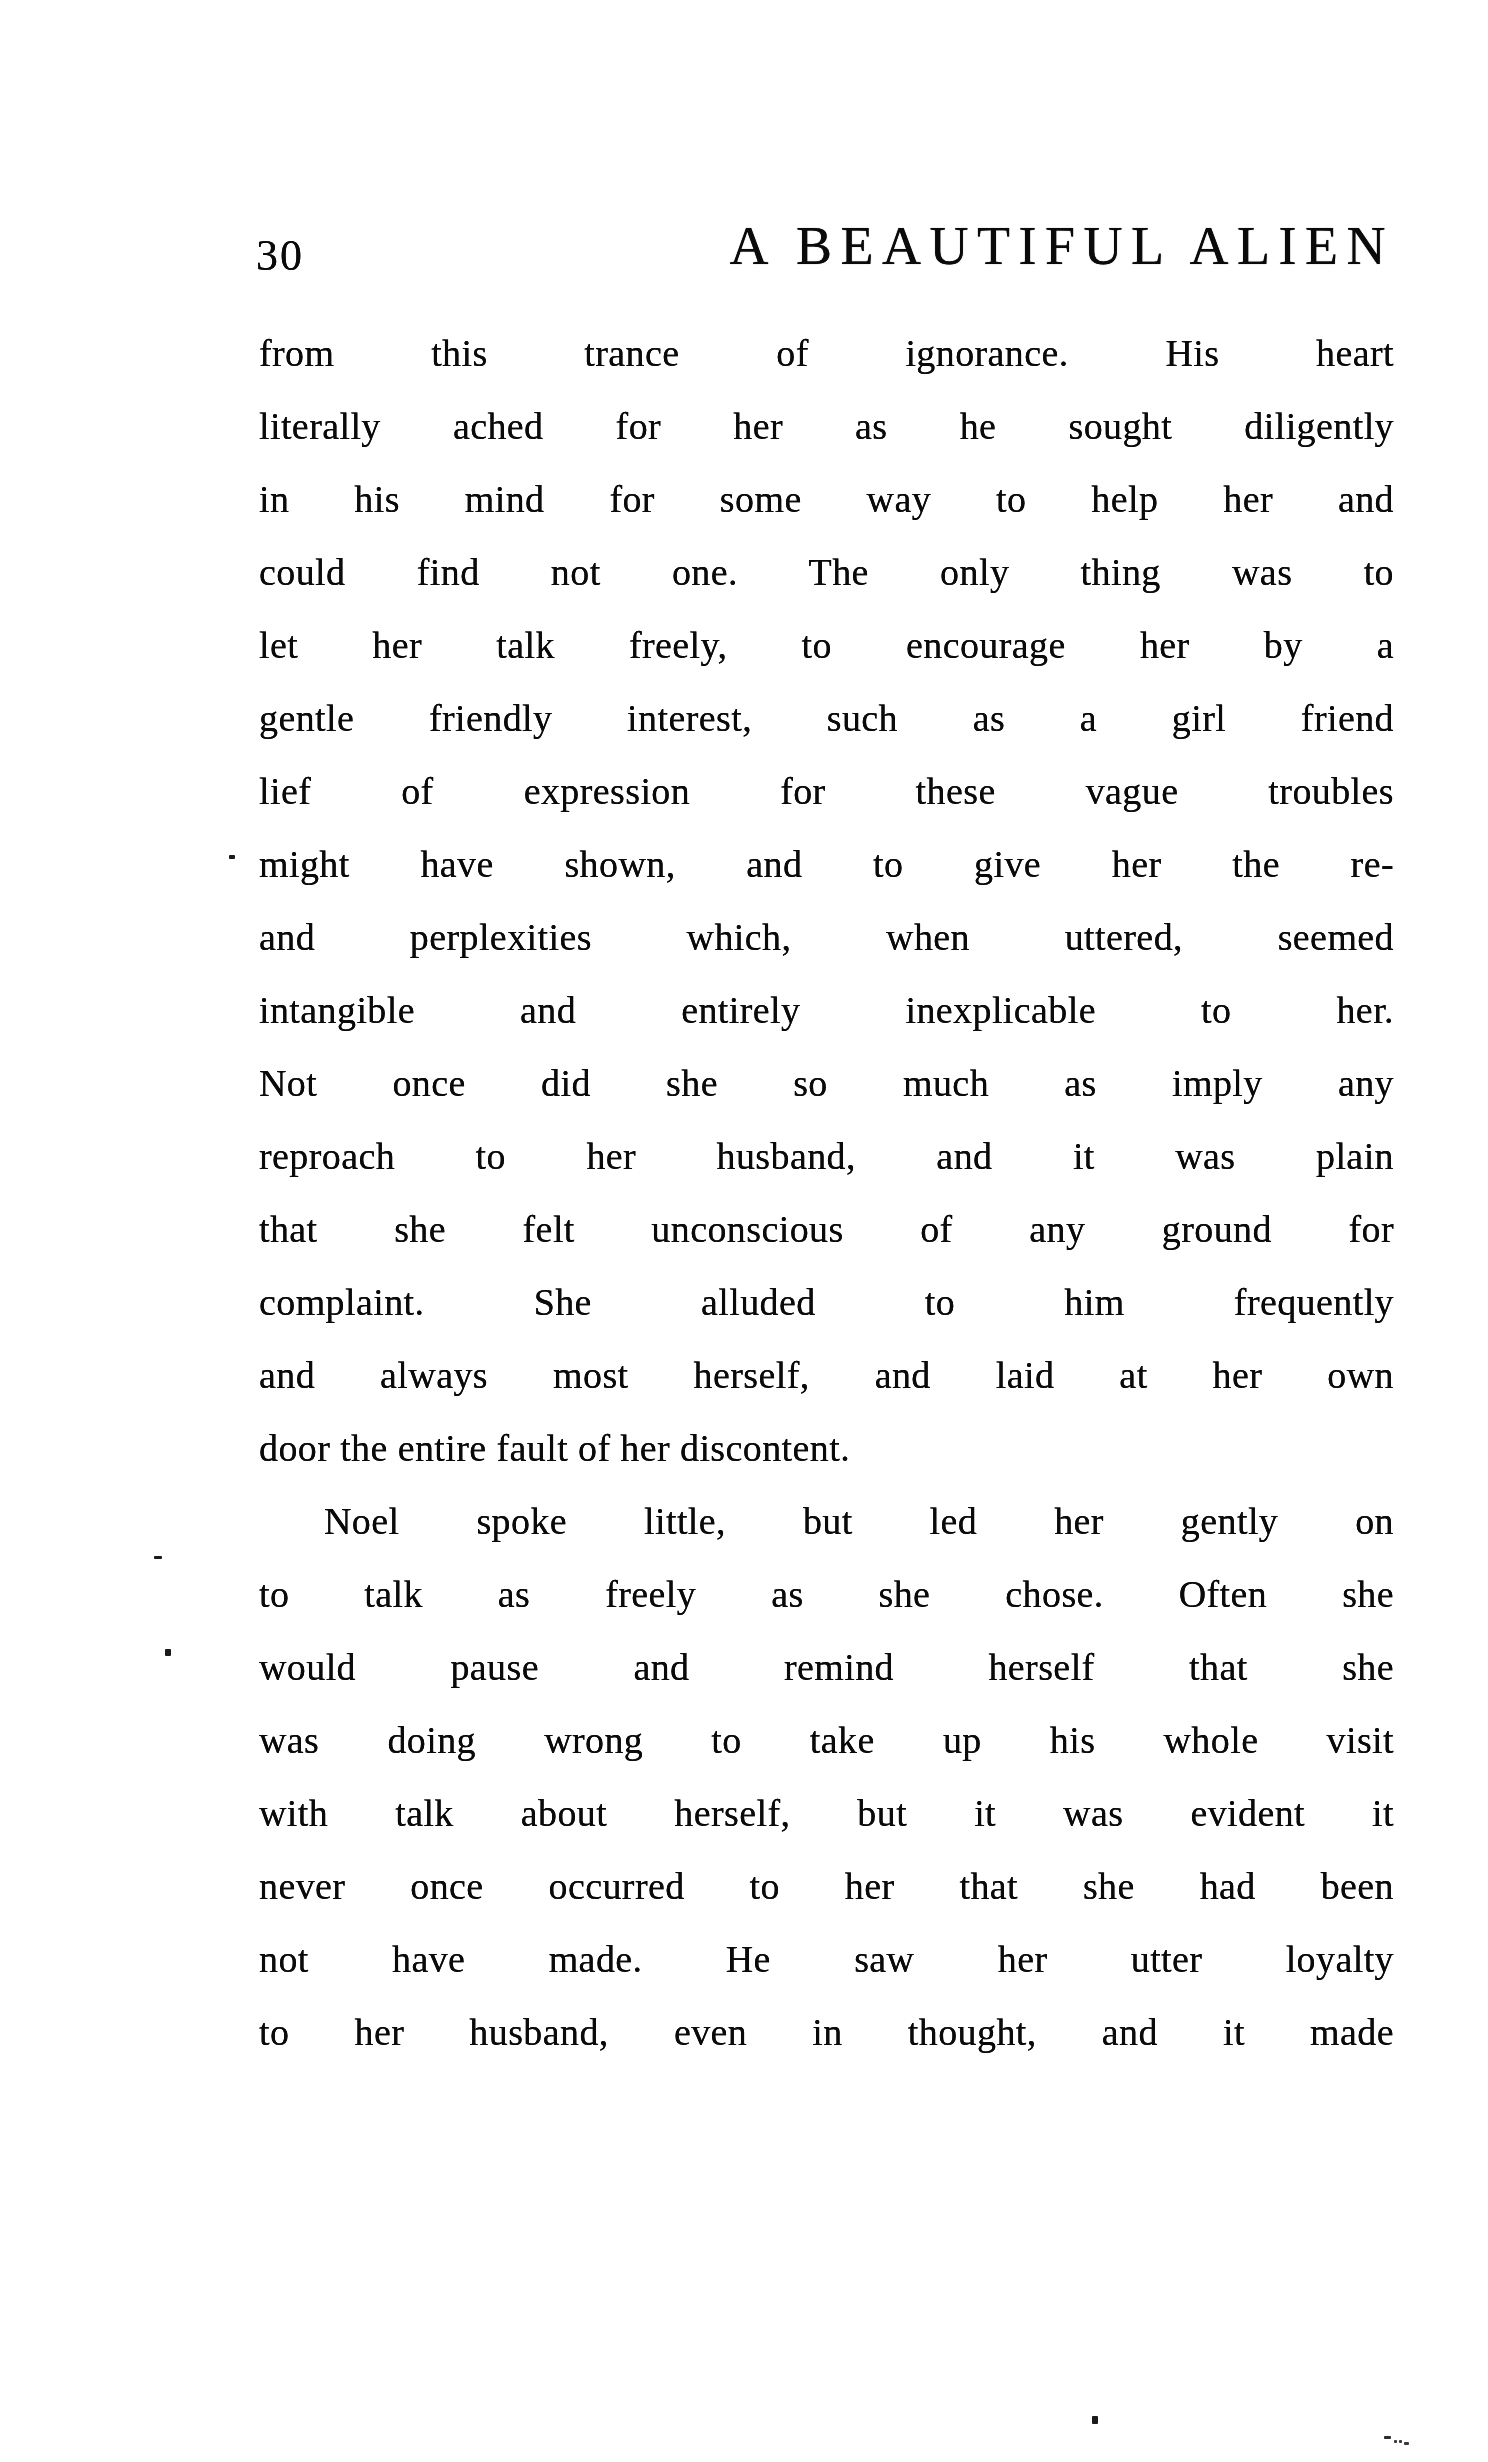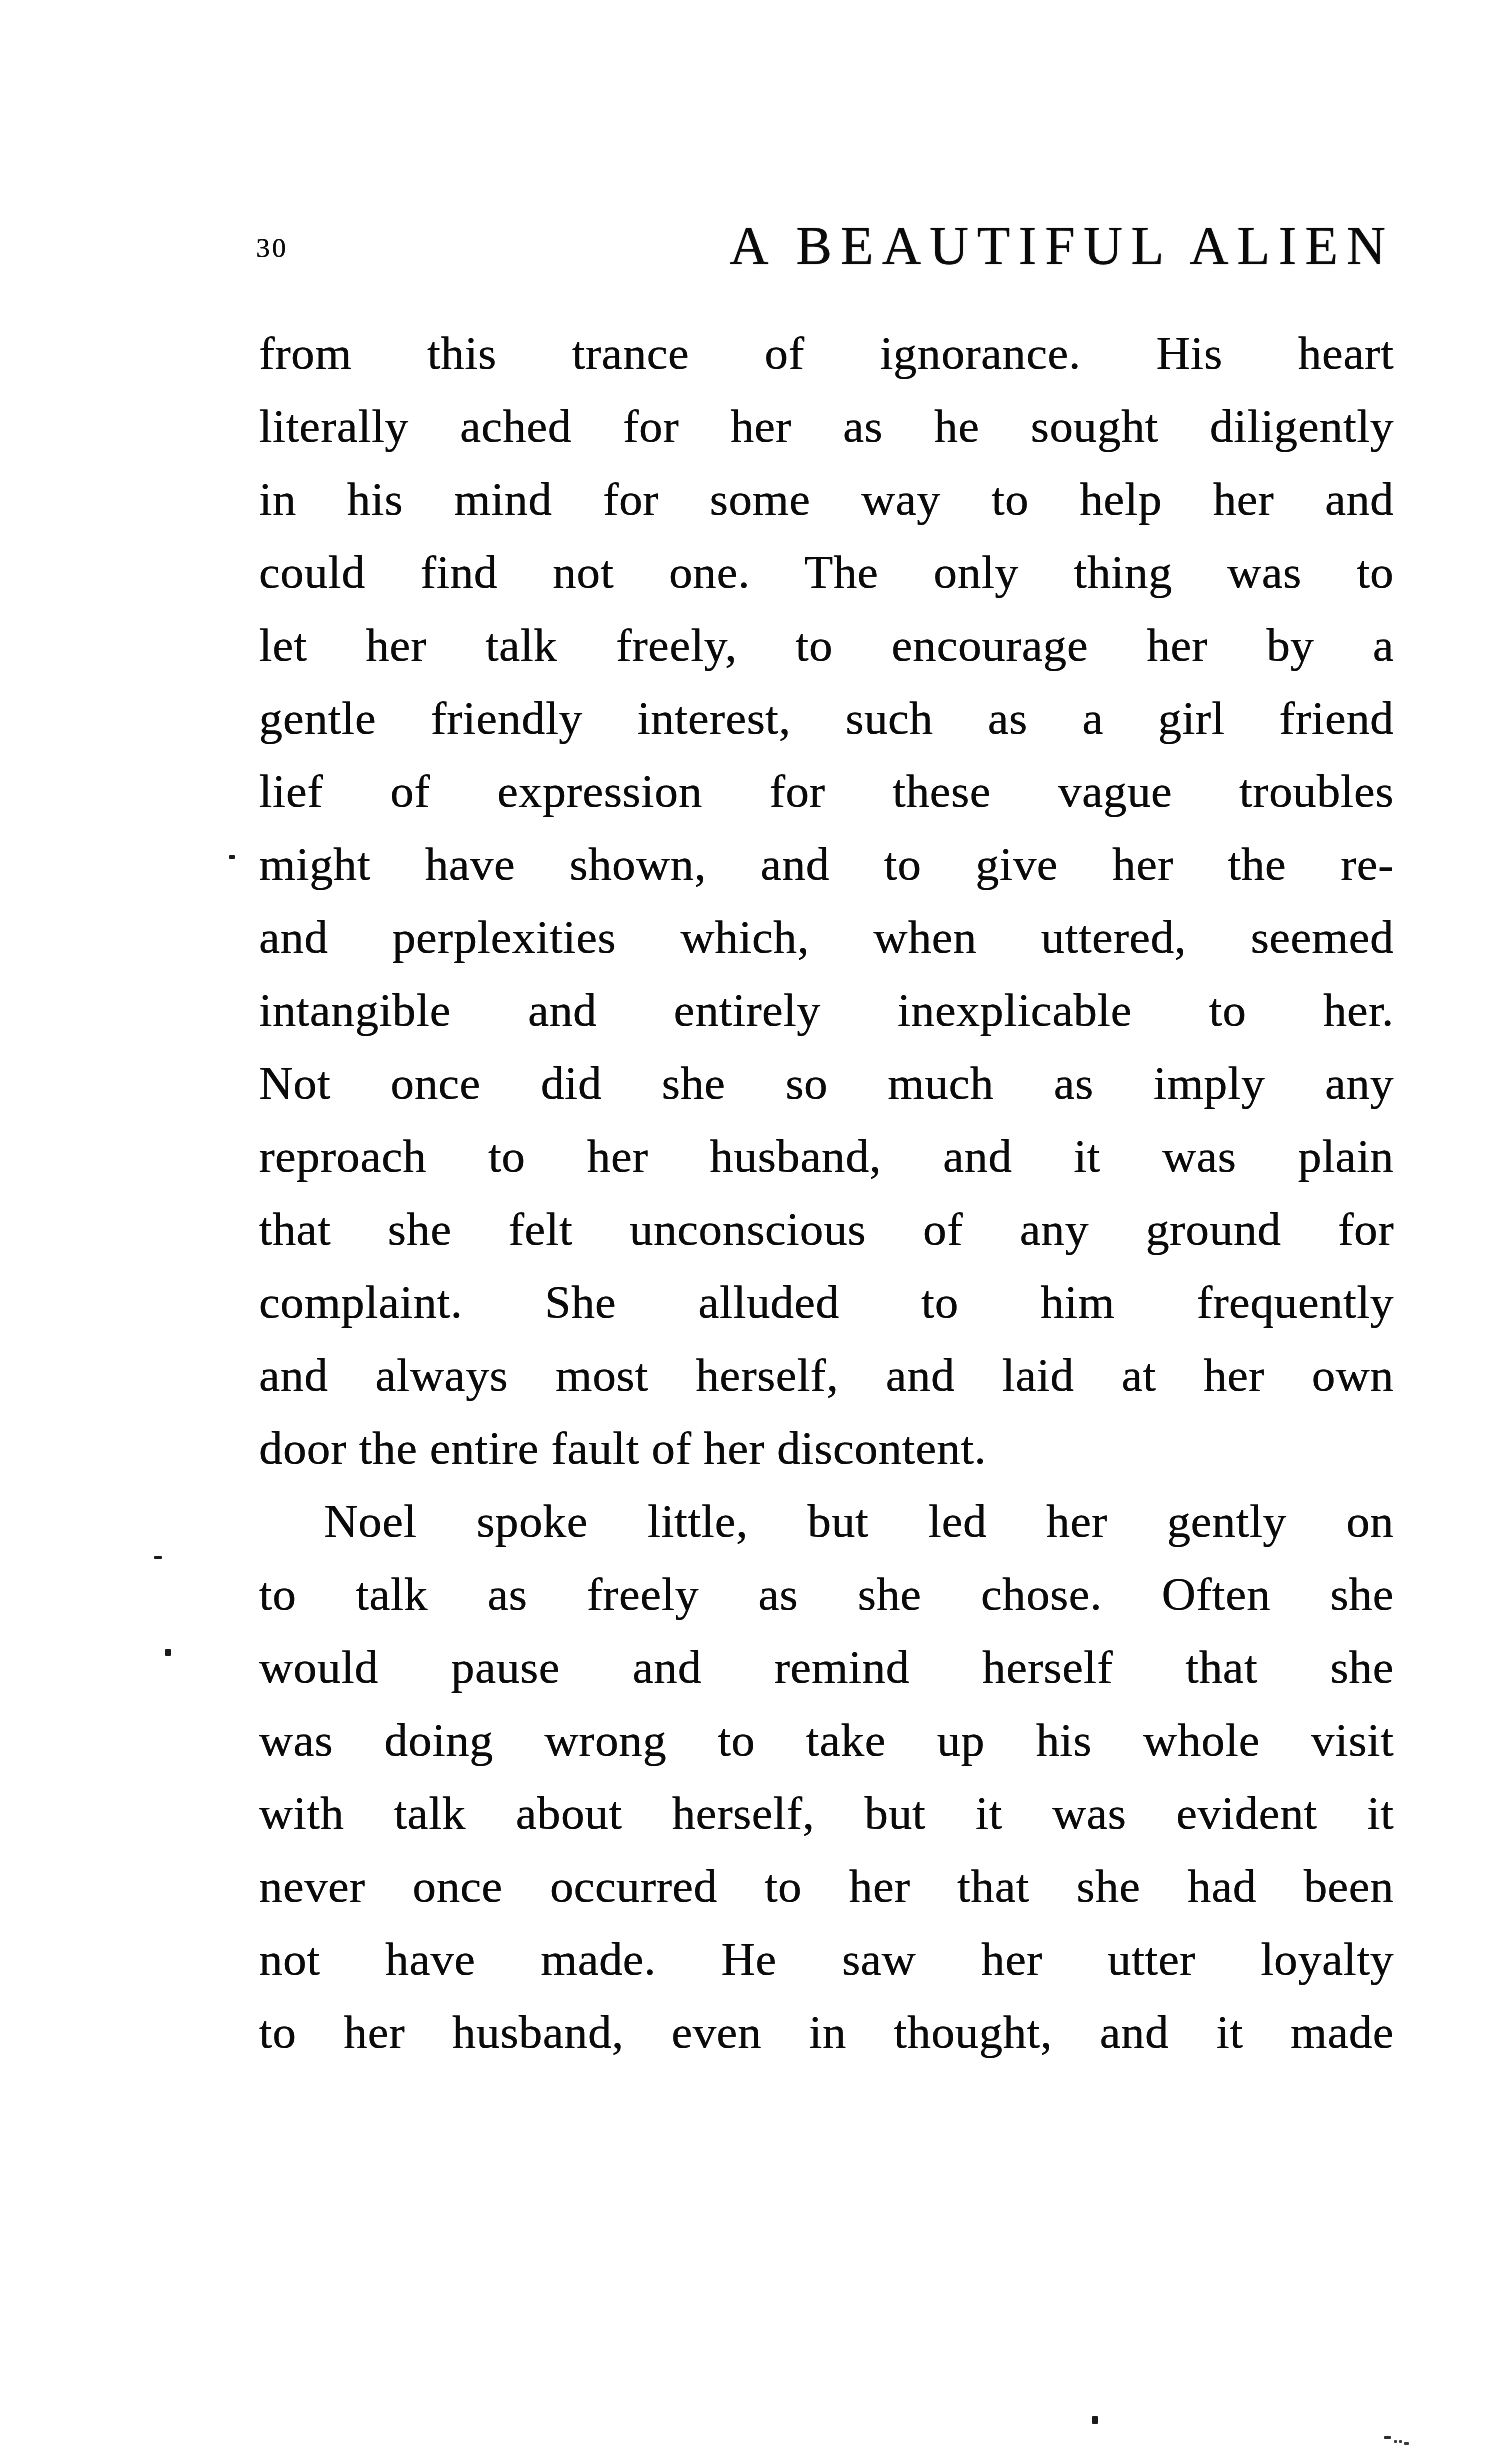--- a/index.html
+++ b/index.html
@@ -16,21 +16,21 @@
     overflow: hidden;
   }
   .page {
     position: absolute;
     inset: 0;
   }
   .page-number {
     position: absolute;
     left: 256px;
     top: 234px;
-    font-size: 28px;
+    font-size: 44px;
     line-height: 1;
     letter-spacing: 1.9px;
     text-shadow: 0 0 0.6px currentColor;
   }
   .running-head {
     position: absolute;
     left: 259px;
     top: 219px;
     width: 1135px;
     text-align: right;
@@ -38,21 +38,21 @@
     line-height: 1;
     letter-spacing: 8.5px;
     white-space: nowrap;
     text-shadow: 0 0 0.7px currentColor;
   }
   .text-block {
     position: absolute;
     left: 259px;
     top: 317px;
     width: 1135px;
-    font-size: 47px;
+    font-size: 38px;
     line-height: 73px;
     letter-spacing: 0.4px;
     text-shadow: 0 0 0.6px currentColor;
   }
   .line {
     text-align: justify;
     text-align-last: justify;
     white-space: normal;
     height: 73px;
     overflow: visible;

